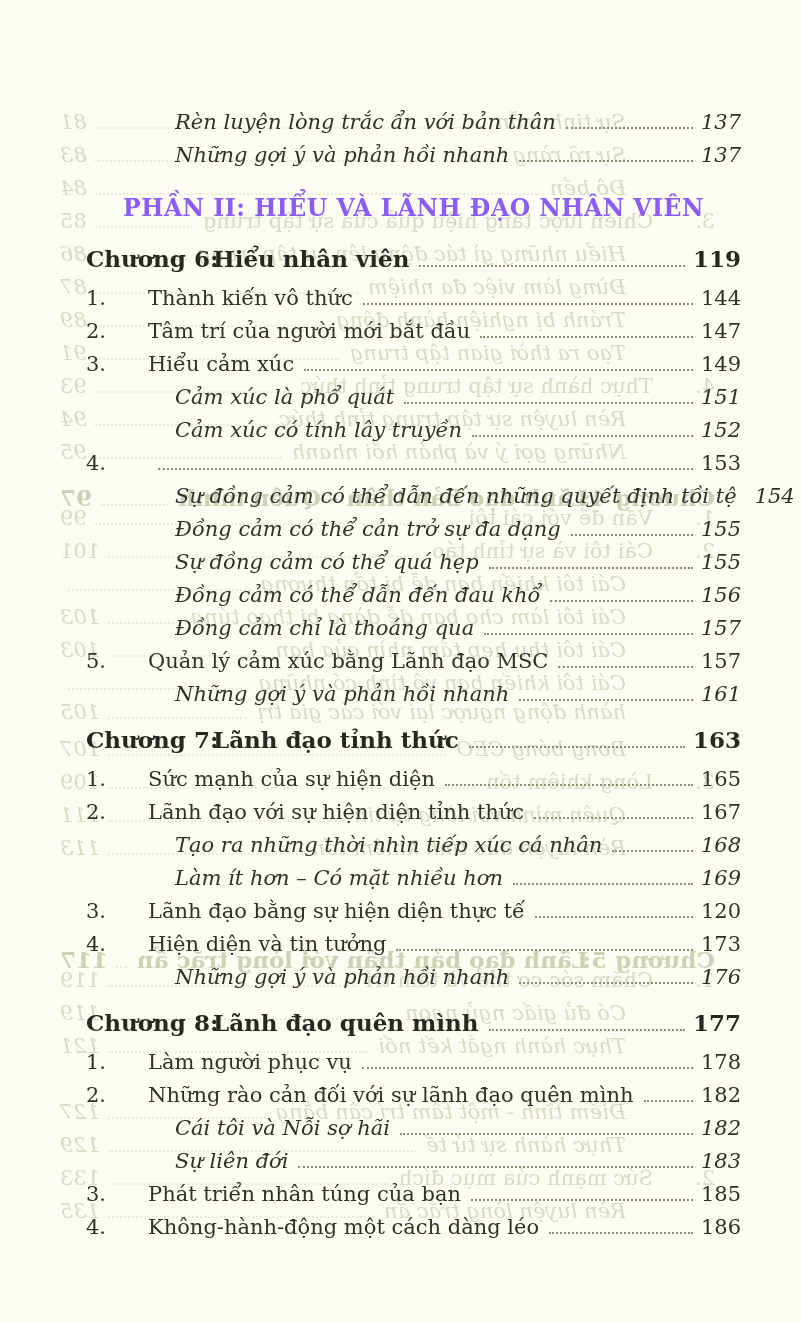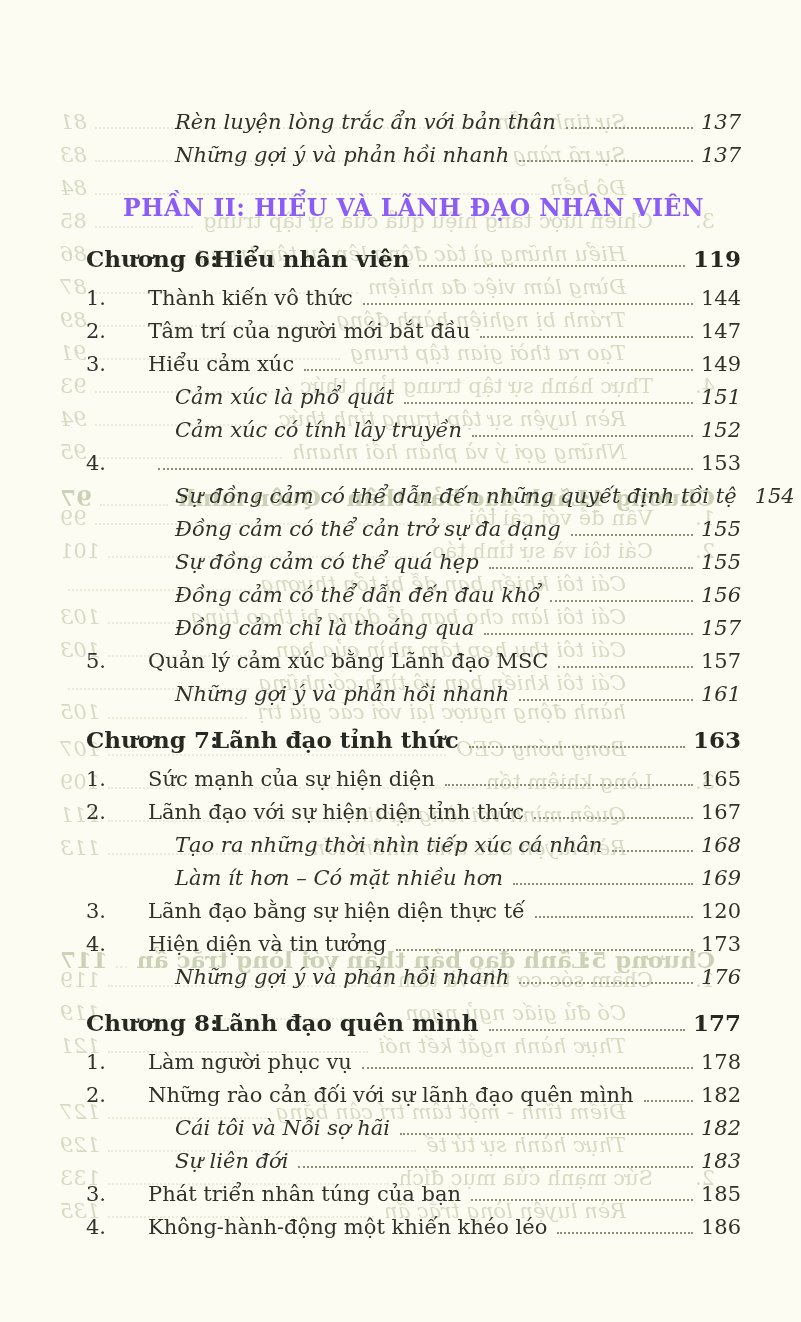--- a/index.html
+++ b/index.html
@@ -381,18 +381,18 @@
         <span class="page">183</span>
       </div>
       <div class="row item">
         <span class="num">3.</span>
         <span class="label">Phát triển nhân túng của bạn</span>
         <span class="leader"></span>
         <span class="page">185</span>
       </div>
       <div class="row item">
         <span class="num">4.</span>
-        <span class="label">Không-hành-động một khiến khéo léo</span>
+        <span class="label">Không-hành-động một cách dàng léo</span>
         <span class="leader"></span>
         <span class="page">186</span>
       </div>
     </div>
 </div>
 
 </body></html>

